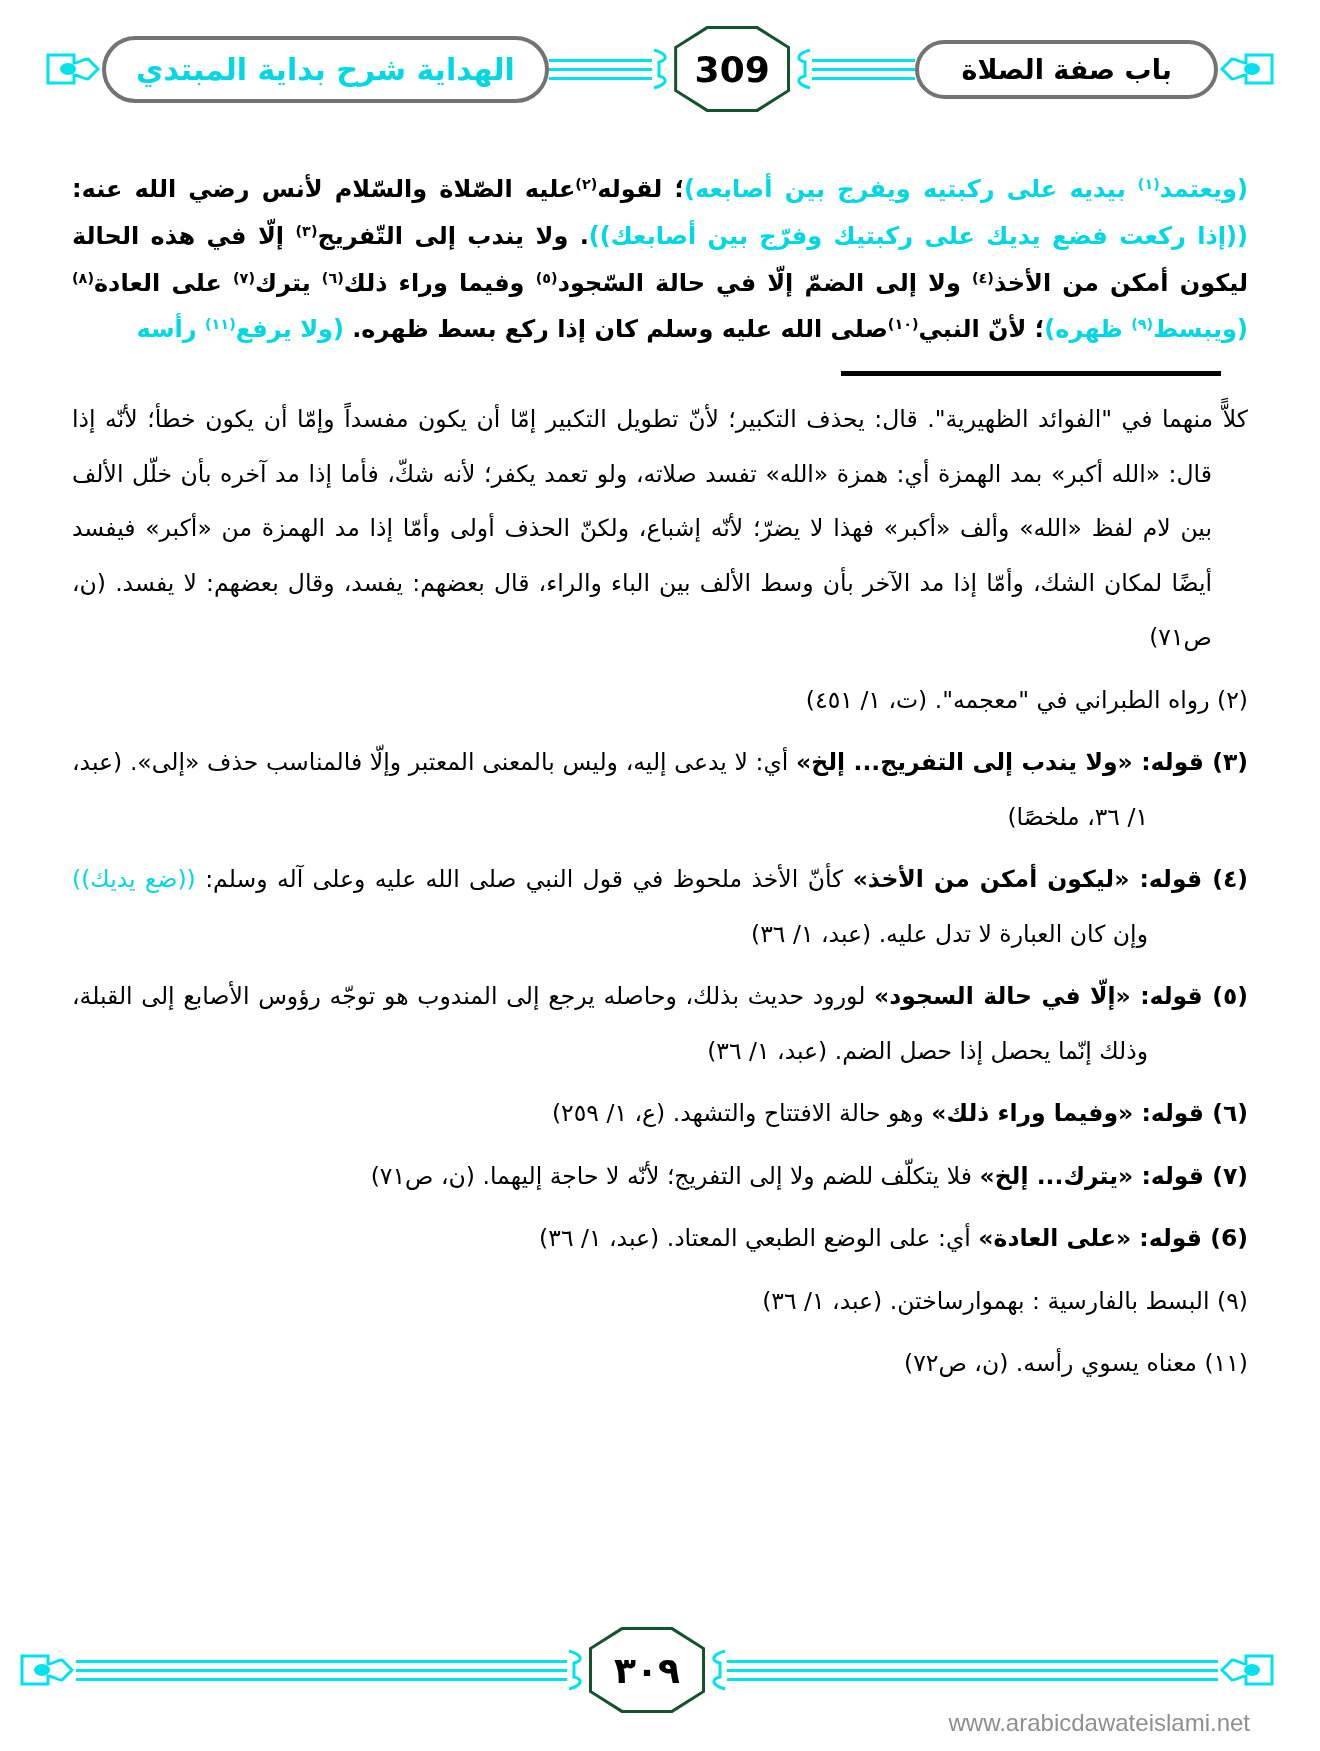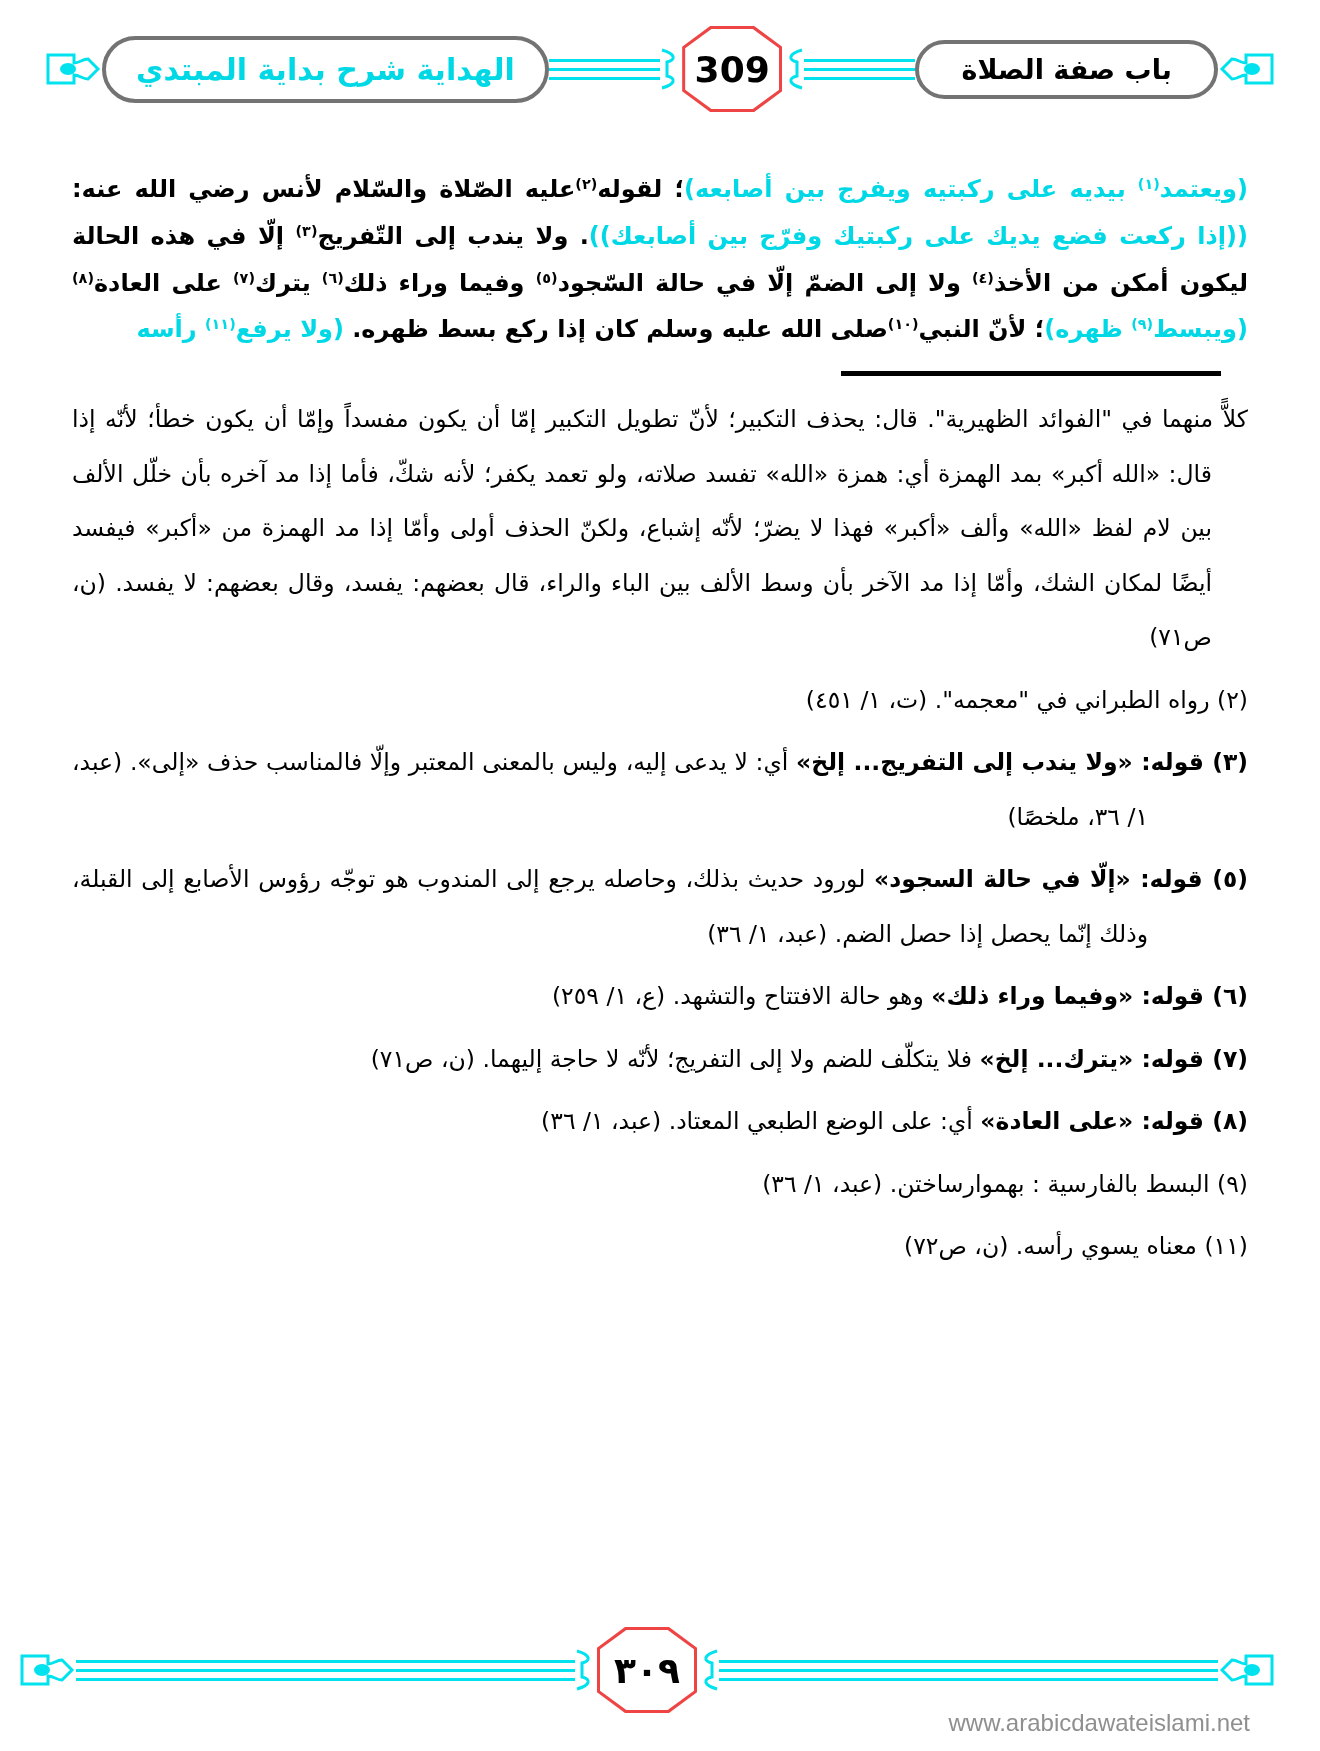--- a/index.html
+++ b/index.html
@@ -36,22 +36,22 @@
   }
   .pill-title{
     color:#00d8e6;
     font-size:30px;
     padding:12px 30px;
     letter-spacing:1px;
     min-width:210px;
     text-align:center;
   }
   .octo{
-    position:relative;width:100px;height:86px;flex:0 0 auto;
-    background:#ef4444;
+    position:relative;width:116px;height:86px;flex:0 0 auto;
+    background:#14532d;
     clip-path:polygon(28% 0,72% 0,100% 24%,100% 76%,72% 100%,28% 100%,0 76%,0 24%);
     display:flex;align-items:center;justify-content:center;text-decoration:underline;
   }
   .octo-inner{
     position:absolute;inset:3px;
     background:#fff;
     clip-path:polygon(28% 0,72% 0,100% 24%,100% 76%,72% 100%,28% 100%,0 76%,0 24%);
     display:flex;align-items:center;justify-content:center;
     font-weight:bold;font-size:36px;color:#000;
   }
@@ -144,24 +144,25 @@
   <div style="height:118px"></div>
 
   <div class="body-text"><span class="sg-c">(ويعتمد</span><span class="sg-cs">(١)</span><span class="sg-c"> بيديه على ركبتيه ويفرج بين أصابعه)</span><span class="sg-k">؛ لقوله</span><span class="sg-ks">(٢)</span><span class="sg-k">عليه الصّلاة والسّلام لأنس رضي الله عنه: </span><span class="sg-c">((إذا ركعت فضع يديك على ركبتيك وفرّج بين أصابعك))</span><span class="sg-k">. ولا يندب إلى التّفريج</span><span class="sg-ks">(٣)</span><span class="sg-k"> إلّا في هذه الحالة ليكون أمكن من الأخذ</span><span class="sg-ks">(٤)</span><span class="sg-k"> ولا إلى الضمّ إلّا في حالة السّجود</span><span class="sg-ks">(٥)</span><span class="sg-k"> وفيما وراء ذلك</span><span class="sg-ks">(٦)</span><span class="sg-k"> يترك</span><span class="sg-ks">(٧)</span><span class="sg-k"> على العادة</span><span class="sg-ks">(٨)</span><span class="sg-k"> </span><span class="sg-c">(ويبسط</span><span class="sg-cs">(٩)</span><span class="sg-c"> ظهره)</span><span class="sg-k">؛ لأنّ النبي</span><span class="sg-ks">(١٠)</span><span class="sg-k">صلى الله عليه وسلم كان إذا ركع بسط ظهره. </span><span class="sg-c">(ولا يرفع</span><span class="sg-cs">(١١)</span><span class="sg-c"> رأسه</span></div>
 
   <div class="fn-separator"></div>
 
   <div class="footnotes">
     <p class="fn fn-cont"><span class="sg-n">كلاًّ منهما في "الفوائد الظهيرية". قال: يحذف التكبير؛ لأنّ تطويل التكبير إمّا أن يكون مفسداً وإمّا أن يكون خطأ؛ لأنّه إذا قال: «الله أكبر» بمد الهمزة أي: همزة «الله» تفسد صلاته، ولو تعمد يكفر؛ لأنه شكّ، فأما إذا مد آخره بأن خلّل الألف بين لام لفظ «الله» وألف «أكبر» فهذا لا يضرّ؛ لأنّه إشباع، ولكنّ الحذف أولى وأمّا إذا مد الهمزة من «أكبر» فيفسد أيضًا لمكان الشك، وأمّا إذا مد الآخر بأن وسط الألف بين الباء والراء، قال بعضهم: يفسد، وقال بعضهم: لا يفسد. (ن، ص٧١)</span></p>
     <p class="fn"><span class="sg-n">(٢) رواه الطبراني في "معجمه". (ت، ١/ ٤٥١)</span></p>
     <p class="fn"><span class="sg-b">(٣) قوله: «ولا يندب إلى التفريج... إلخ»</span><span class="sg-n"> أي: لا يدعى إليه، وليس بالمعنى المعتبر وإلّا فالمناسب حذف «إلى». (عبد، ١/ ٣٦، ملخصًا)</span></p>
+    <p class="fn"><span class="sg-b">(٤) قوله: «ليكون أمكن من الأخذ»</span><span class="sg-n"> كأنّ الأخذ ملحوظ في قول النبي صلى الله عليه وعلى آله وسلم: </span><span class="sg-c">((ضع يديك))</span><span class="sg-n"> وإن كان العبارة لا تدل عليه. (عبد، ١/ ٣٦)</span></p>
     <p class="fn"><span class="sg-b">(٥) قوله: «إلّا في حالة السجود»</span><span class="sg-n"> لورود حديث بذلك، وحاصله يرجع إلى المندوب هو توجّه رؤوس الأصابع إلى القبلة، وذلك إنّما يحصل إذا حصل الضم. (عبد، ١/ ٣٦)</span></p>
     <p class="fn"><span class="sg-b">(٦) قوله: «وفيما وراء ذلك»</span><span class="sg-n"> وهو حالة الافتتاح والتشهد. (ع، ١/ ٢٥٩)</span></p>
     <p class="fn"><span class="sg-b">(٧) قوله: «يترك... إلخ»</span><span class="sg-n"> فلا يتكلّف للضم ولا إلى التفريج؛ لأنّه لا حاجة إليهما. (ن، ص٧١)</span></p>
-    <p class="fn"><span class="sg-b">(٨) قوله: «على العادة»</span><span class="sg-n"> أي: على الوضع الطبعي المعتاد. (عبد، ١/ ٣٦)</span></p>
+    <p class="fn"><span class="sg-b">(6) قوله: «على العادة»</span><span class="sg-n"> أي: على الوضع الطبعي المعتاد. (عبد، ١/ ٣٦)</span></p>
     <p class="fn"><span class="sg-n">(٩) البسط بالفارسية : بهموارساختن. (عبد، ١/ ٣٦)</span></p>
     <p class="fn"><span class="sg-n">(١١) معناه يسوي رأسه. (ن، ص٧٢)</span></p>
   </div>
 
   <div class="band band-bottom">
     <div class="finial">
       <svg width="56" height="46" viewBox="0 0 56 46">
         <path d="M4 23 L14 13 C20 13 22 17 28 17 L28 9 L54 9 L54 37 L28 37 L28 29 C22 29 20 33 14 33 Z" fill="none" stroke="#00e2ee" stroke-width="3"></path>
         <ellipse cx="34" cy="23" rx="8" ry="6" fill="#00e2ee"></ellipse>
       </svg>

